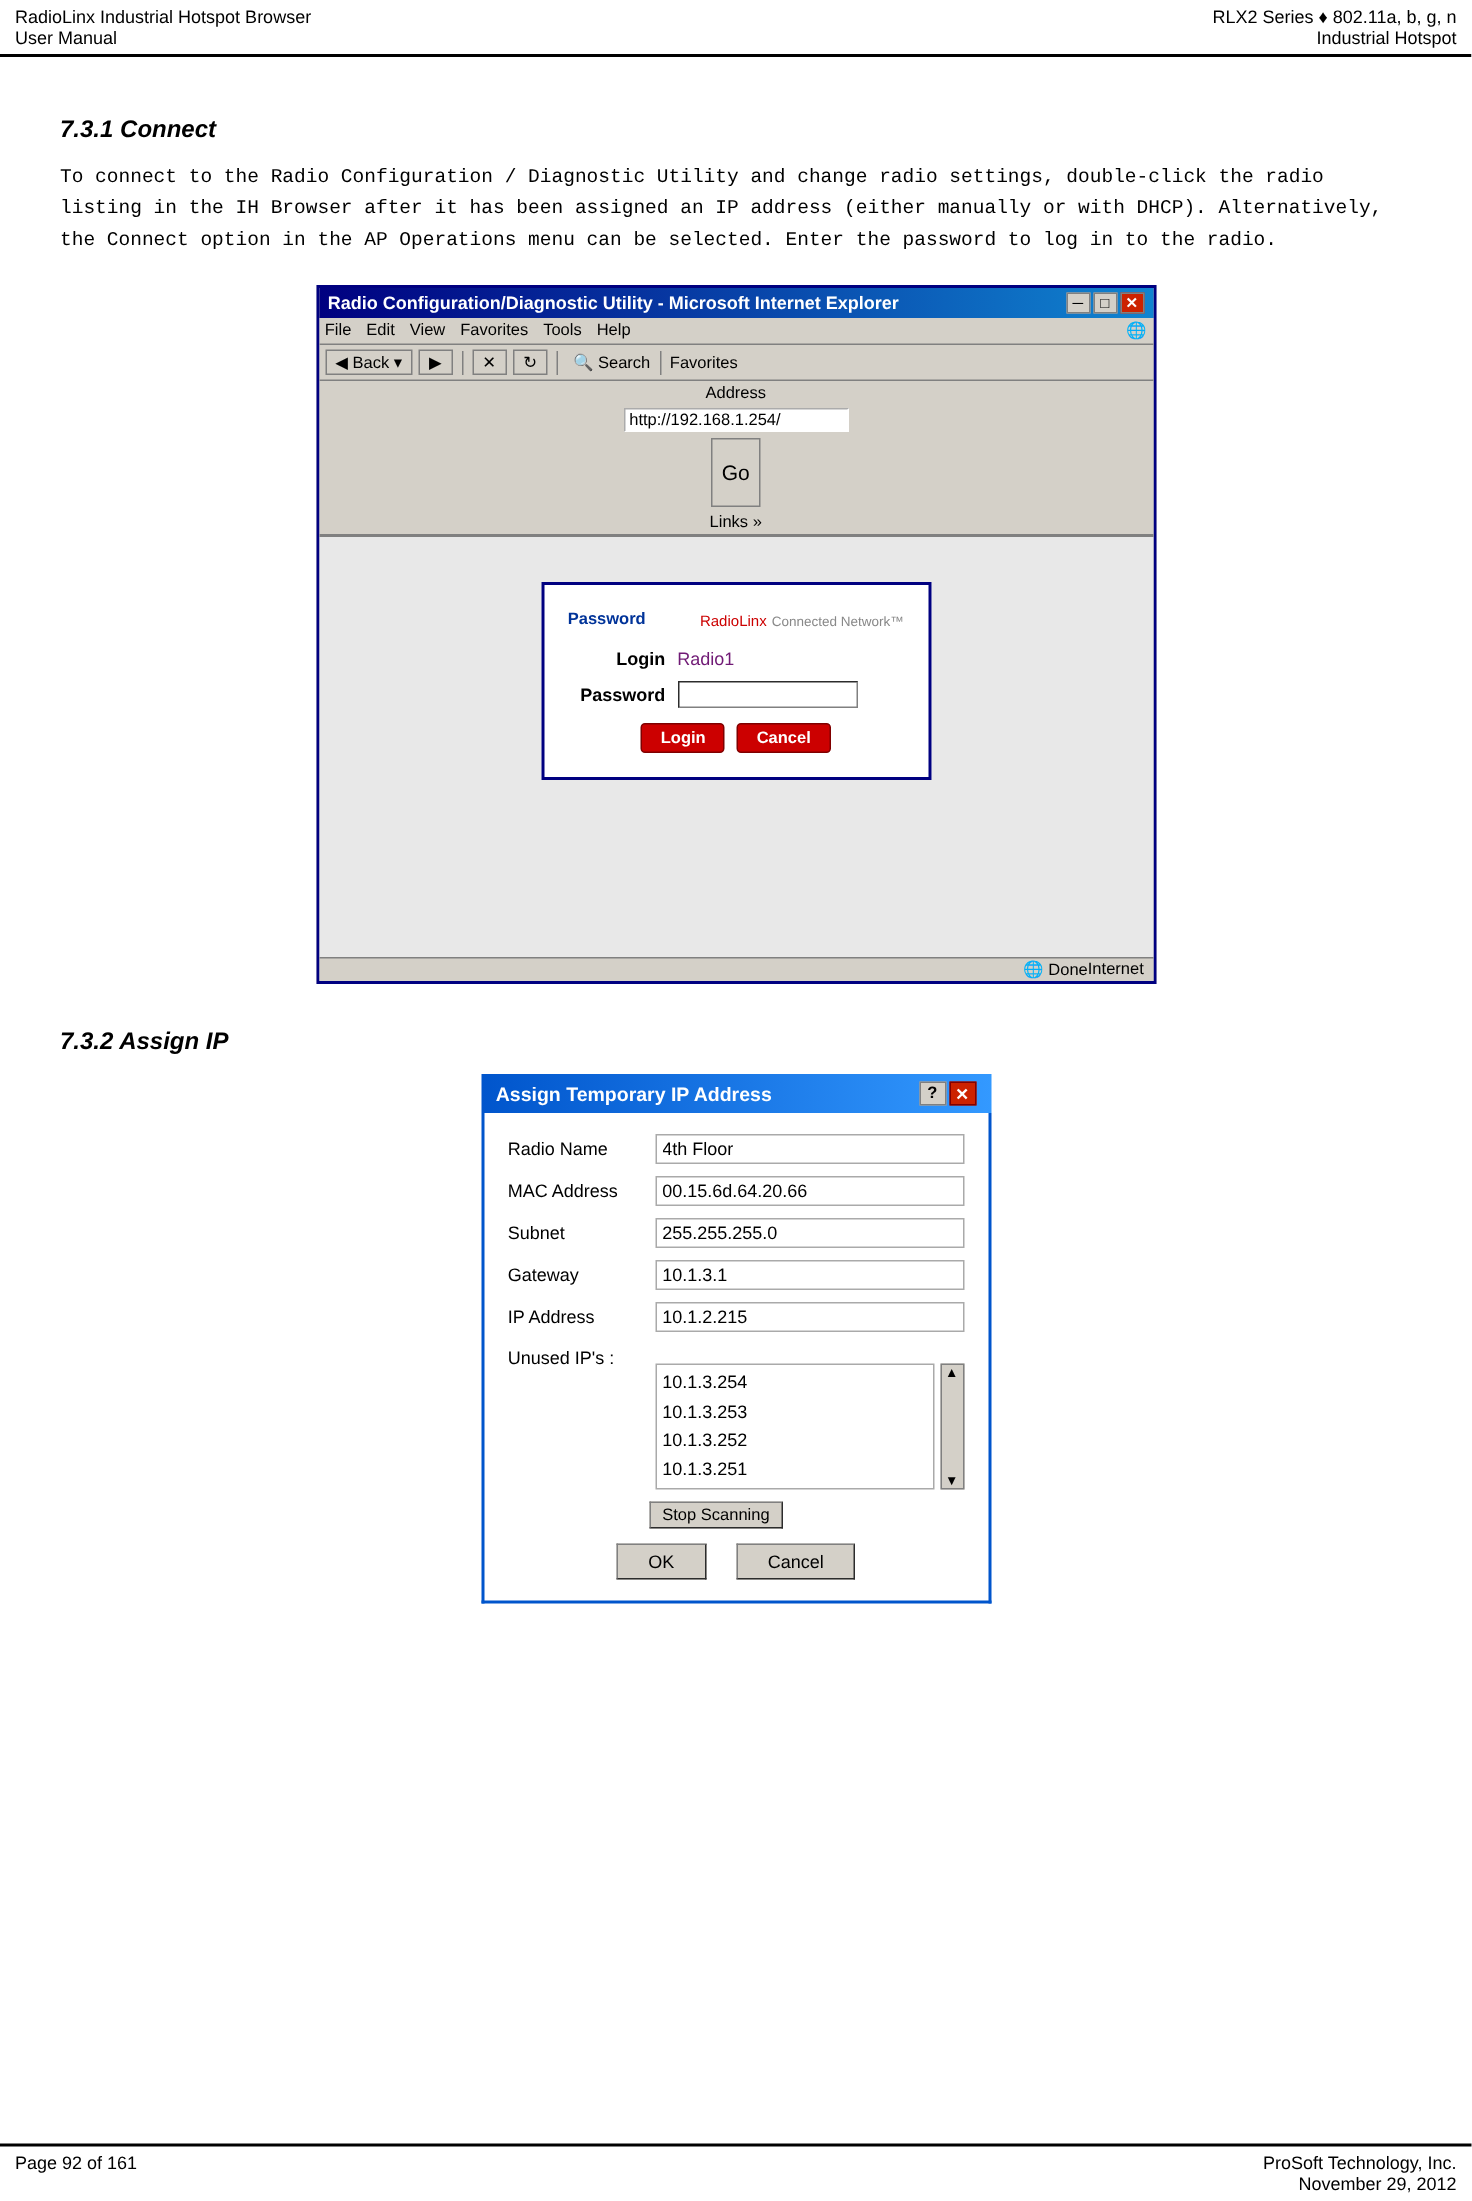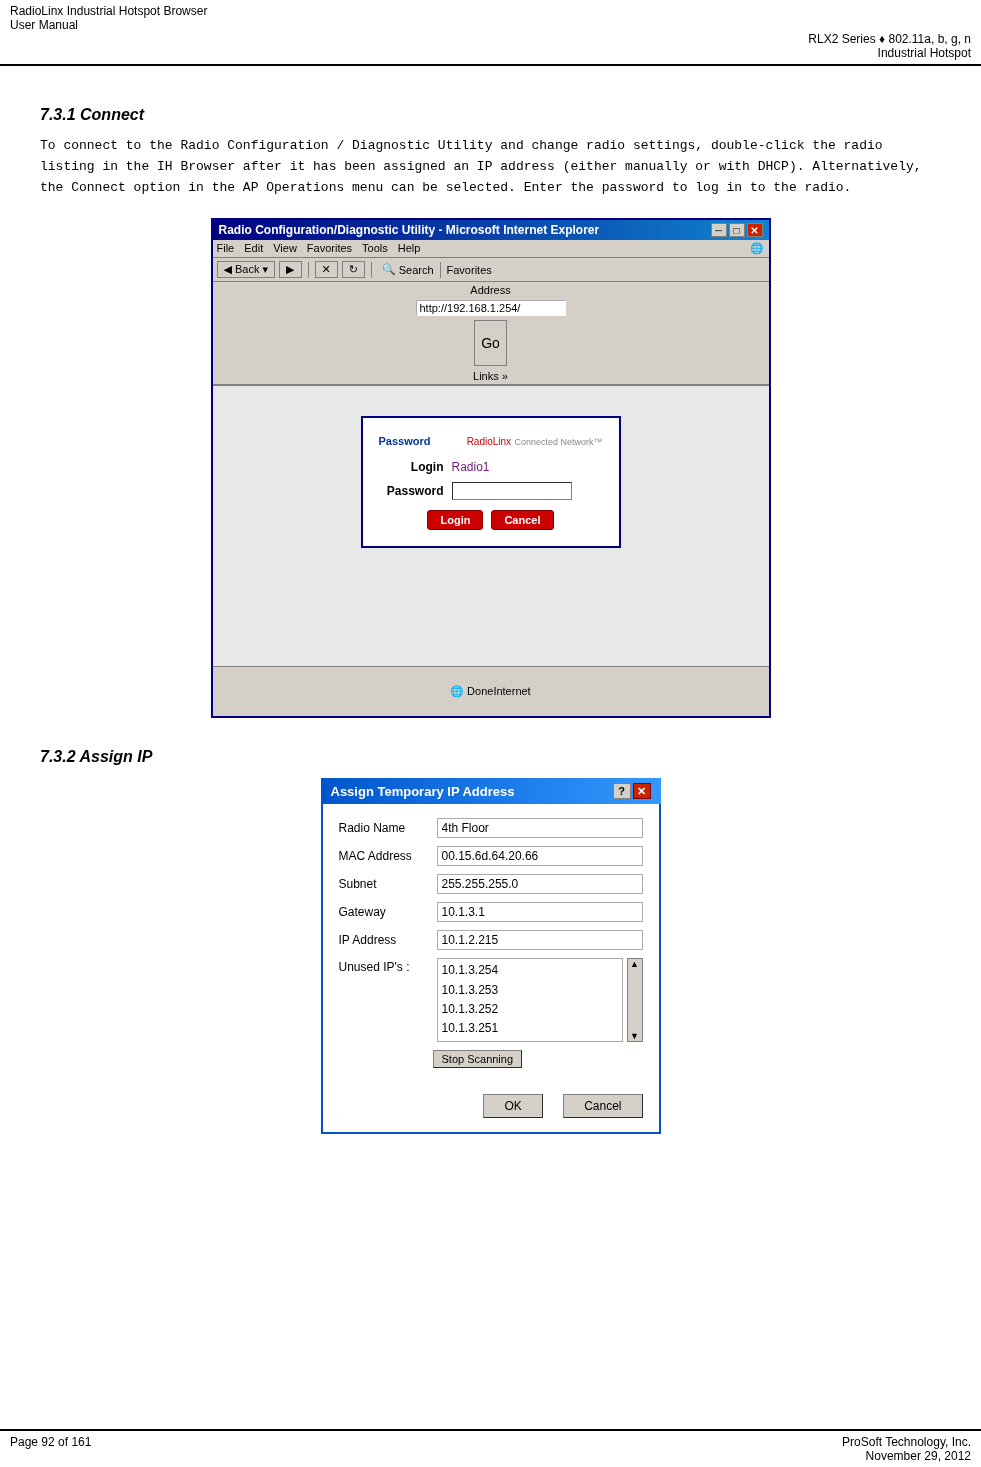--- a/index.html
+++ b/index.html
@@ -12,21 +12,20 @@
       color: #000;
     }
 
     
     .page-header {
       display: flex;
       justify-content: space-between;
       padding: 4px 10px;
       border-bottom: 2px solid #000;
       font-size: 12px;
-      flex-direction: column;
     }
 
     
     .page-footer {
       display: flex;
       justify-content: space-between;
       padding: 4px 10px;
       border-top: 2px solid #000;
       font-size: 12px;
       position: absolute;
@@ -145,23 +144,23 @@
       background: #e8e8e8;
       min-height: 280px;
       padding: 10px;
       display: flex;
       align-items: flex-start;
       justify-content: center;
     }
     .ie-statusbar {
       background: #d4d0c8;
       border-top: 1px solid #808080;
-      padding: 18px 6px;
-      display: flex;
-      justify-content: center;
+      padding: 1px 6px;
+      display: flex;
+      justify-content: flex-end;
       font-size: 11px;
     }
 
     
     .login-dialog {
       background: #fff;
       border: 2px solid #000080;
       padding: 16px;
       width: 260px;
       margin-top: 20px;
@@ -300,23 +299,23 @@
     .stop-scanning-btn {
       background: #d4d0c8;
       border: 1px outset #808080;
       padding: 2px 8px;
       font-size: 11px;
       cursor: pointer;
       white-space: nowrap;
     }
     .dialog-footer-buttons {
       display: flex;
-      justify-content: flex-end;
+      justify-content: center;
       gap: 20px;
-      margin-top: 26px;
+      margin-top: 10px;
     }
     .dialog-ok-btn, .dialog-cancel-btn {
       background: #d4d0c8;
       border: 1px outset #808080;
       padding: 4px 20px;
       font-size: 12px;
       cursor: pointer;
       min-width: 60px;
     }
 
@@ -468,21 +467,21 @@
         <input class="dialog-row-input" type="text" value="10.1.3.1" style="">
       </div>
 
       <div class="dialog-row">
         <span class="dialog-row-label">IP Address</span>
         <input class="dialog-row-input" type="text" value="10.1.2.215" style="">
       </div>
 
       <div class="dialog-row" style="align-items:flex-start;">
         <span class="dialog-row-label" style="padding-top:2px;">Unused IP's :</span>
-        <div style="flex:1; display:flex; gap:4px;">
+        <div style="flex:1; display:flex; gap:4px;margin-top:13px;">
           <div style="flex:1; border:1px solid #aaa; background:#fff; padding:2px 4px; font-size:12px; line-height:1.6; height:84px; overflow:hidden;">
             <div>10.1.3.254</div>
             <div>10.1.3.253</div>
             <div>10.1.3.252</div>
             <div>10.1.3.251</div>
             <div>10.1.3.250</div>
 
           </div>
           <div style="width:16px; display:flex; flex-direction:column; justify-content:space-between; background:#d4d0c8; border:1px solid #808080;">
             <div style="text-align:center; font-size:9px; cursor:pointer;">▲</div>

